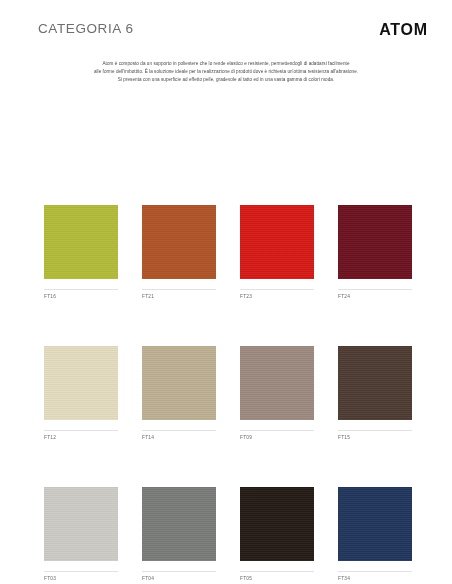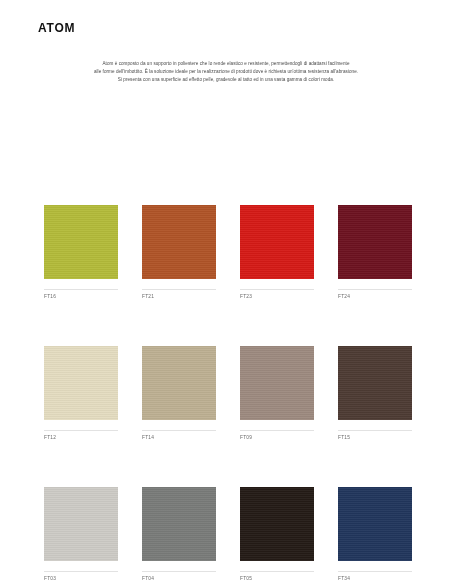--- a/index.html
+++ b/index.html
@@ -33,21 +33,21 @@
   }
   .page-title {
     font-size: 13.5px;
     font-weight: 400;
     letter-spacing: 0.6px;
     color: #6e6e6e;
     line-height: 1;
     white-space: nowrap;
   }
   .brand-logo {
-    font-size: 12px;
+    font-size: 16px;
     font-weight: 700;
     letter-spacing: 0.8px;
     color: #111111;
     line-height: 1;
     white-space: nowrap;
   }
 
   
   .description {
     position: absolute;
@@ -110,20 +110,21 @@
     color: #6a6a6a;
     line-height: 1;
   }
 </style>
 </head>
 <body>
 
 <div class="page">
 
   <div class="header">
+    <div class="page-title">CATEGORIA 6</div>
     <div class="brand-logo">ATOM</div>
   </div>
 
   <div class="description">
     <p>Atom è composto da un supporto in poliestere che lo rende elastico e resistente, permettendogli di adattarsi facilmente</p>
     <p>alle forme dell'imbottito. È la soluzione ideale per la realizzazione di prodotti dove è richiesta un'ottima resistenza all'abrasione.</p>
     <p>Si presenta con una superficie ad effetto pelle, gradevole al tatto ed in una vasta gamma di colori moda.</p>
   </div>
 
   <div class="swatch-grid">

